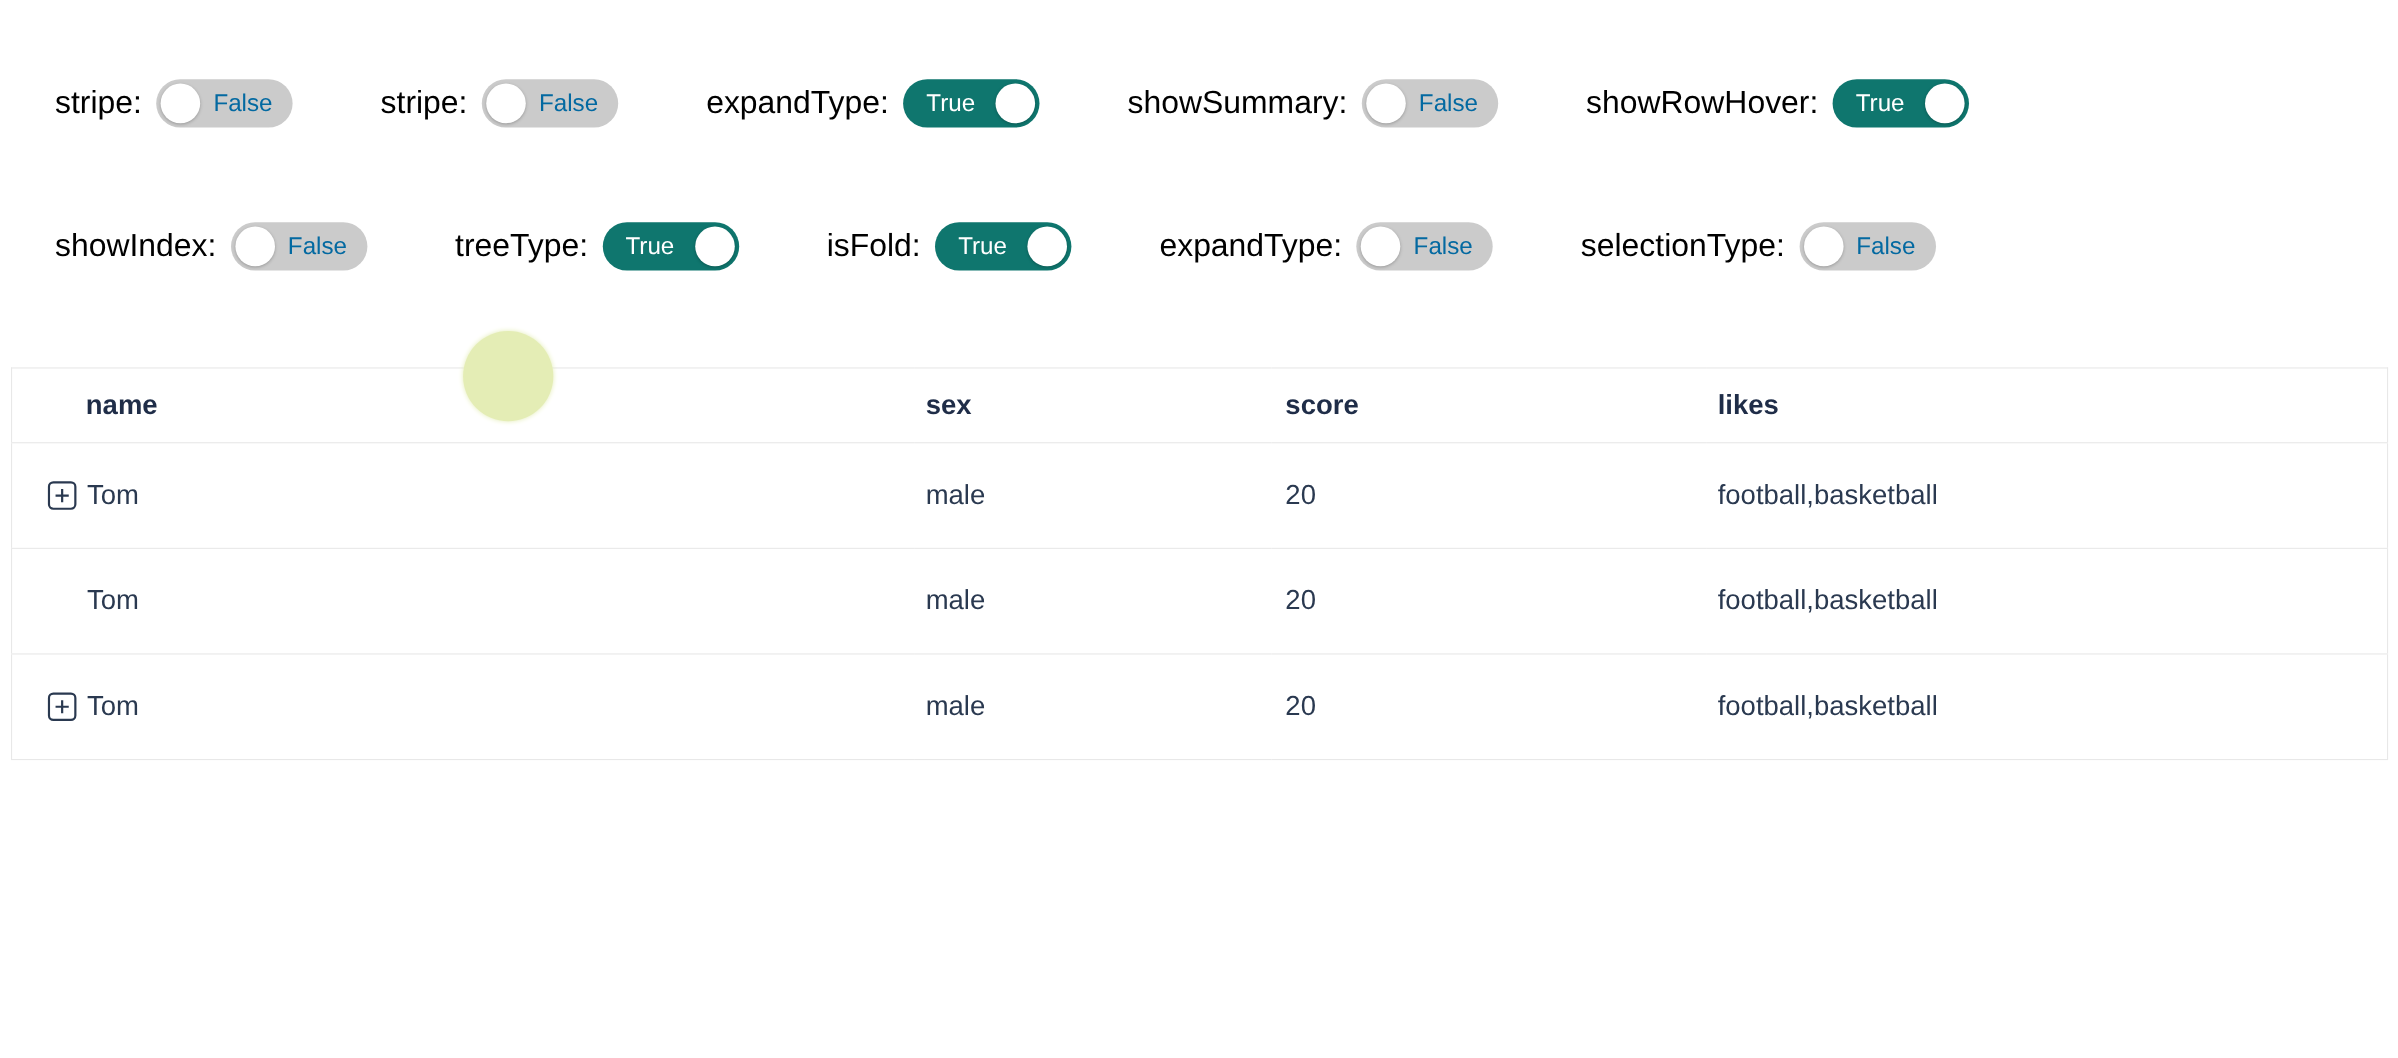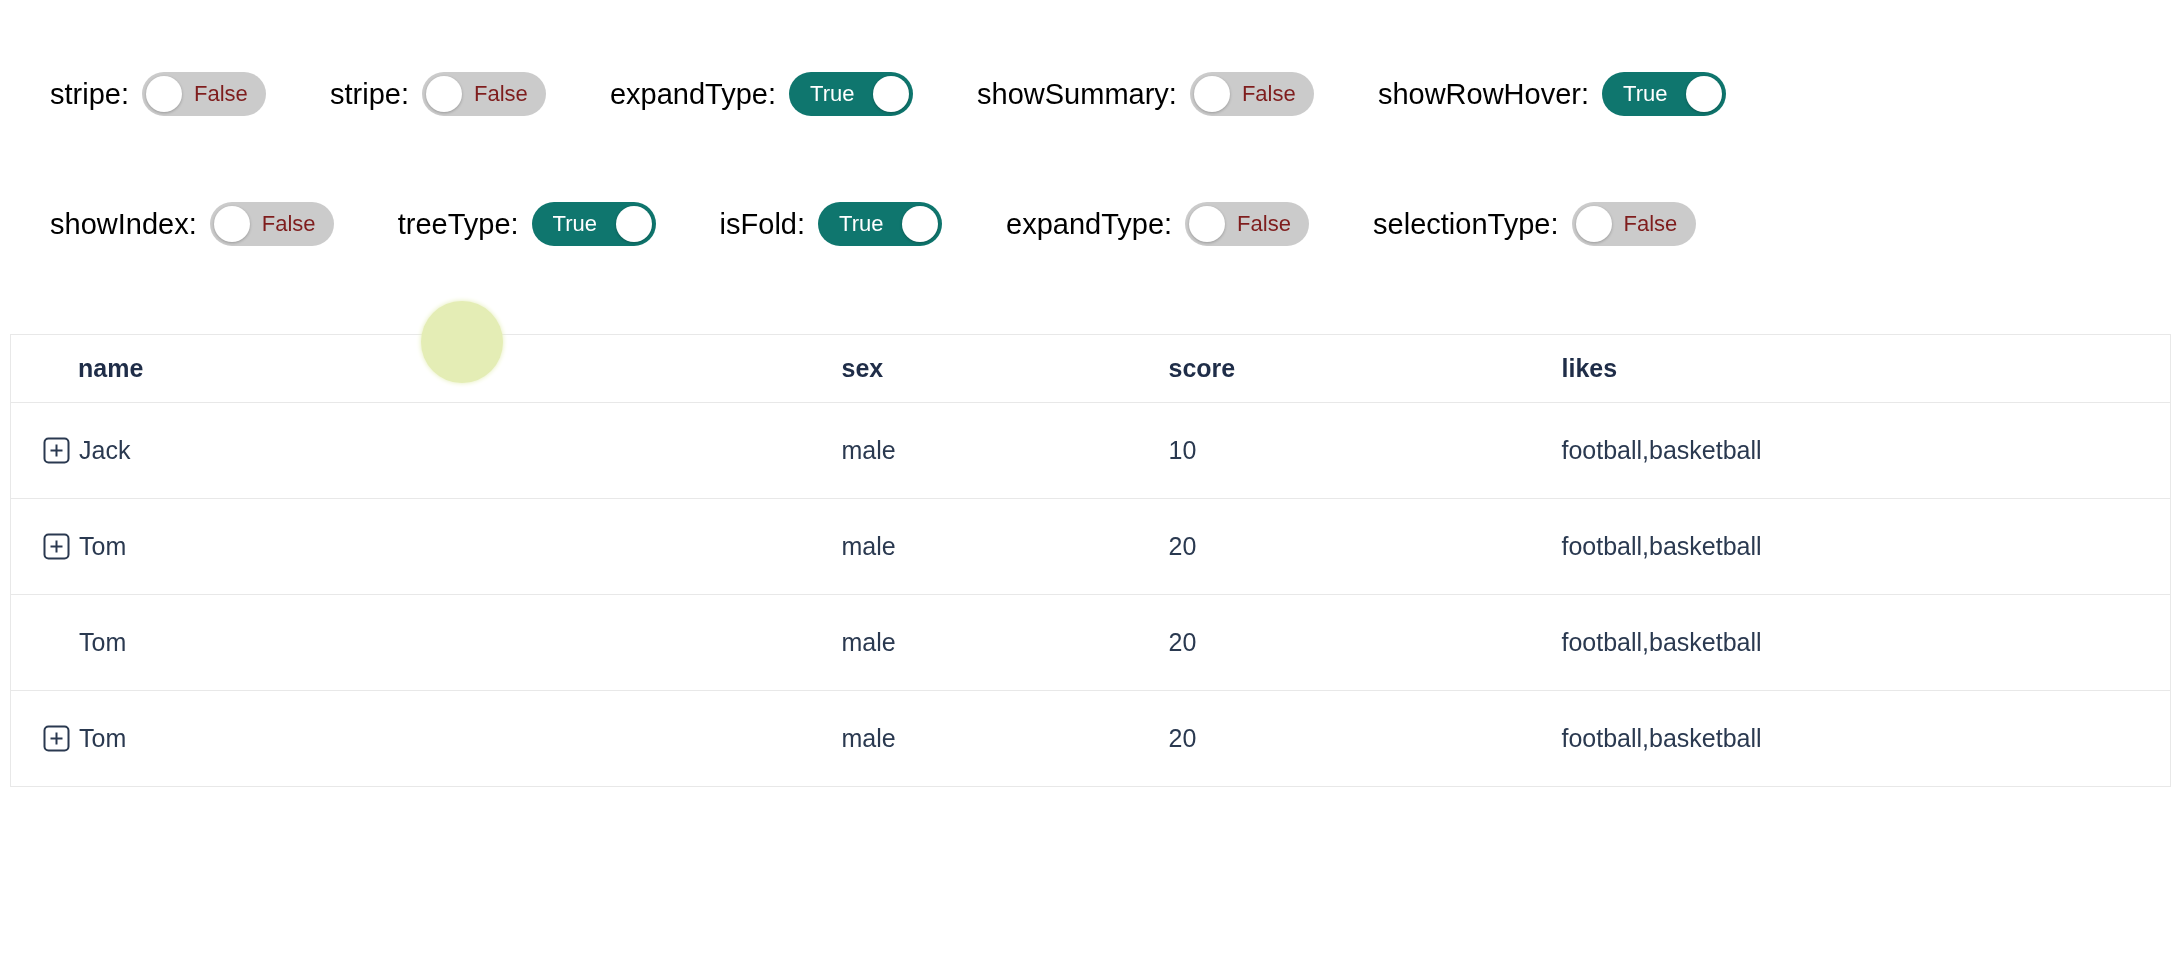--- a/index.html
+++ b/index.html
@@ -9,21 +9,21 @@
   .canvas {
     position:relative;
     width:2180px; height:962px;
     background:#ffffff;
     overflow:hidden;
   }
 
   
   .controls-row {
     position:absolute; left:50px;
-    display:flex; align-items:center; gap:64px;
+    display:flex; align-items:center; gap:80px;
     height:44px;
   }
   .row1 { top:72px; }
   .row2 { top:202px; }
 
   .control-group { display:flex; align-items:center; }
   .control-label {
     font-size:29px; color:#000000;
     margin-right:13px; white-space:nowrap;
   }
@@ -32,21 +32,21 @@
     position:relative; width:124px; height:44px;
     border-radius:22px; cursor:pointer; flex:0 0 auto;
   }
   .switch.on  { background:#0f766e; }
   .switch.off { background:#cbcbcb; }
   .switch-text {
     position:absolute; top:0; height:44px; line-height:44px;
     font-size:22px; user-select:none;
   }
   .switch.on  .switch-text { left:21px; color:#ffffff; }
-  .switch.off .switch-text { left:52px; color:#7f1d1d; }
+  .switch.off .switch-text { left:52px; color:#0369a1; }
   .knob {
     position:absolute; top:4px; width:36px; height:36px;
     background:#ffffff; border-radius:50%;
     box-shadow:0 1px 3px rgba(0,0,0,.25);
   }
   .switch.on  .knob { right:4px; }
   .switch.off .knob { left:4px; }
 
   
   .data-table {
@@ -196,37 +196,20 @@
     <thead>
       <tr>
         <th class="h-name">name</th>
         <th class="h-sex">sex</th>
         <th class="h-score">score</th>
         <th class="h-likes">likes</th>
       </tr>
     </thead>
     <tbody>
 
-      <tr>
-        <td class="d-name">
-          <span class="name-cell-inner">
-            <span class="expand-icon">
-              <svg width="27" height="27" viewBox="0 0 27 27">
-                <rect x="1.5" y="1.5" width="24" height="24" rx="4" fill="none" stroke="#2a3950" stroke-width="2"></rect>
-                <line x1="7.5" y1="13.5" x2="19.5" y2="13.5" stroke="#2a3950" stroke-width="2"></line>
-                <line x1="13.5" y1="7.5" x2="13.5" y2="19.5" stroke="#2a3950" stroke-width="2"></line>
-              </svg>
-            </span>
-            <span>Jack</span>
-          </span>
-        </td>
-        <td class="d-sex">male</td>
-        <td class="d-score">10</td>
-        <td class="d-likes">football,basketball</td>
-      </tr>
 
       <tr>
         <td class="d-name">
           <span class="name-cell-inner">
             <span class="expand-icon">
               <svg width="27" height="27" viewBox="0 0 27 27">
                 <rect x="1.5" y="1.5" width="24" height="24" rx="4" fill="none" stroke="#2a3950" stroke-width="2"></rect>
                 <line x1="7.5" y1="13.5" x2="19.5" y2="13.5" stroke="#2a3950" stroke-width="2"></line>
                 <line x1="13.5" y1="7.5" x2="13.5" y2="19.5" stroke="#2a3950" stroke-width="2"></line>
               </svg>

